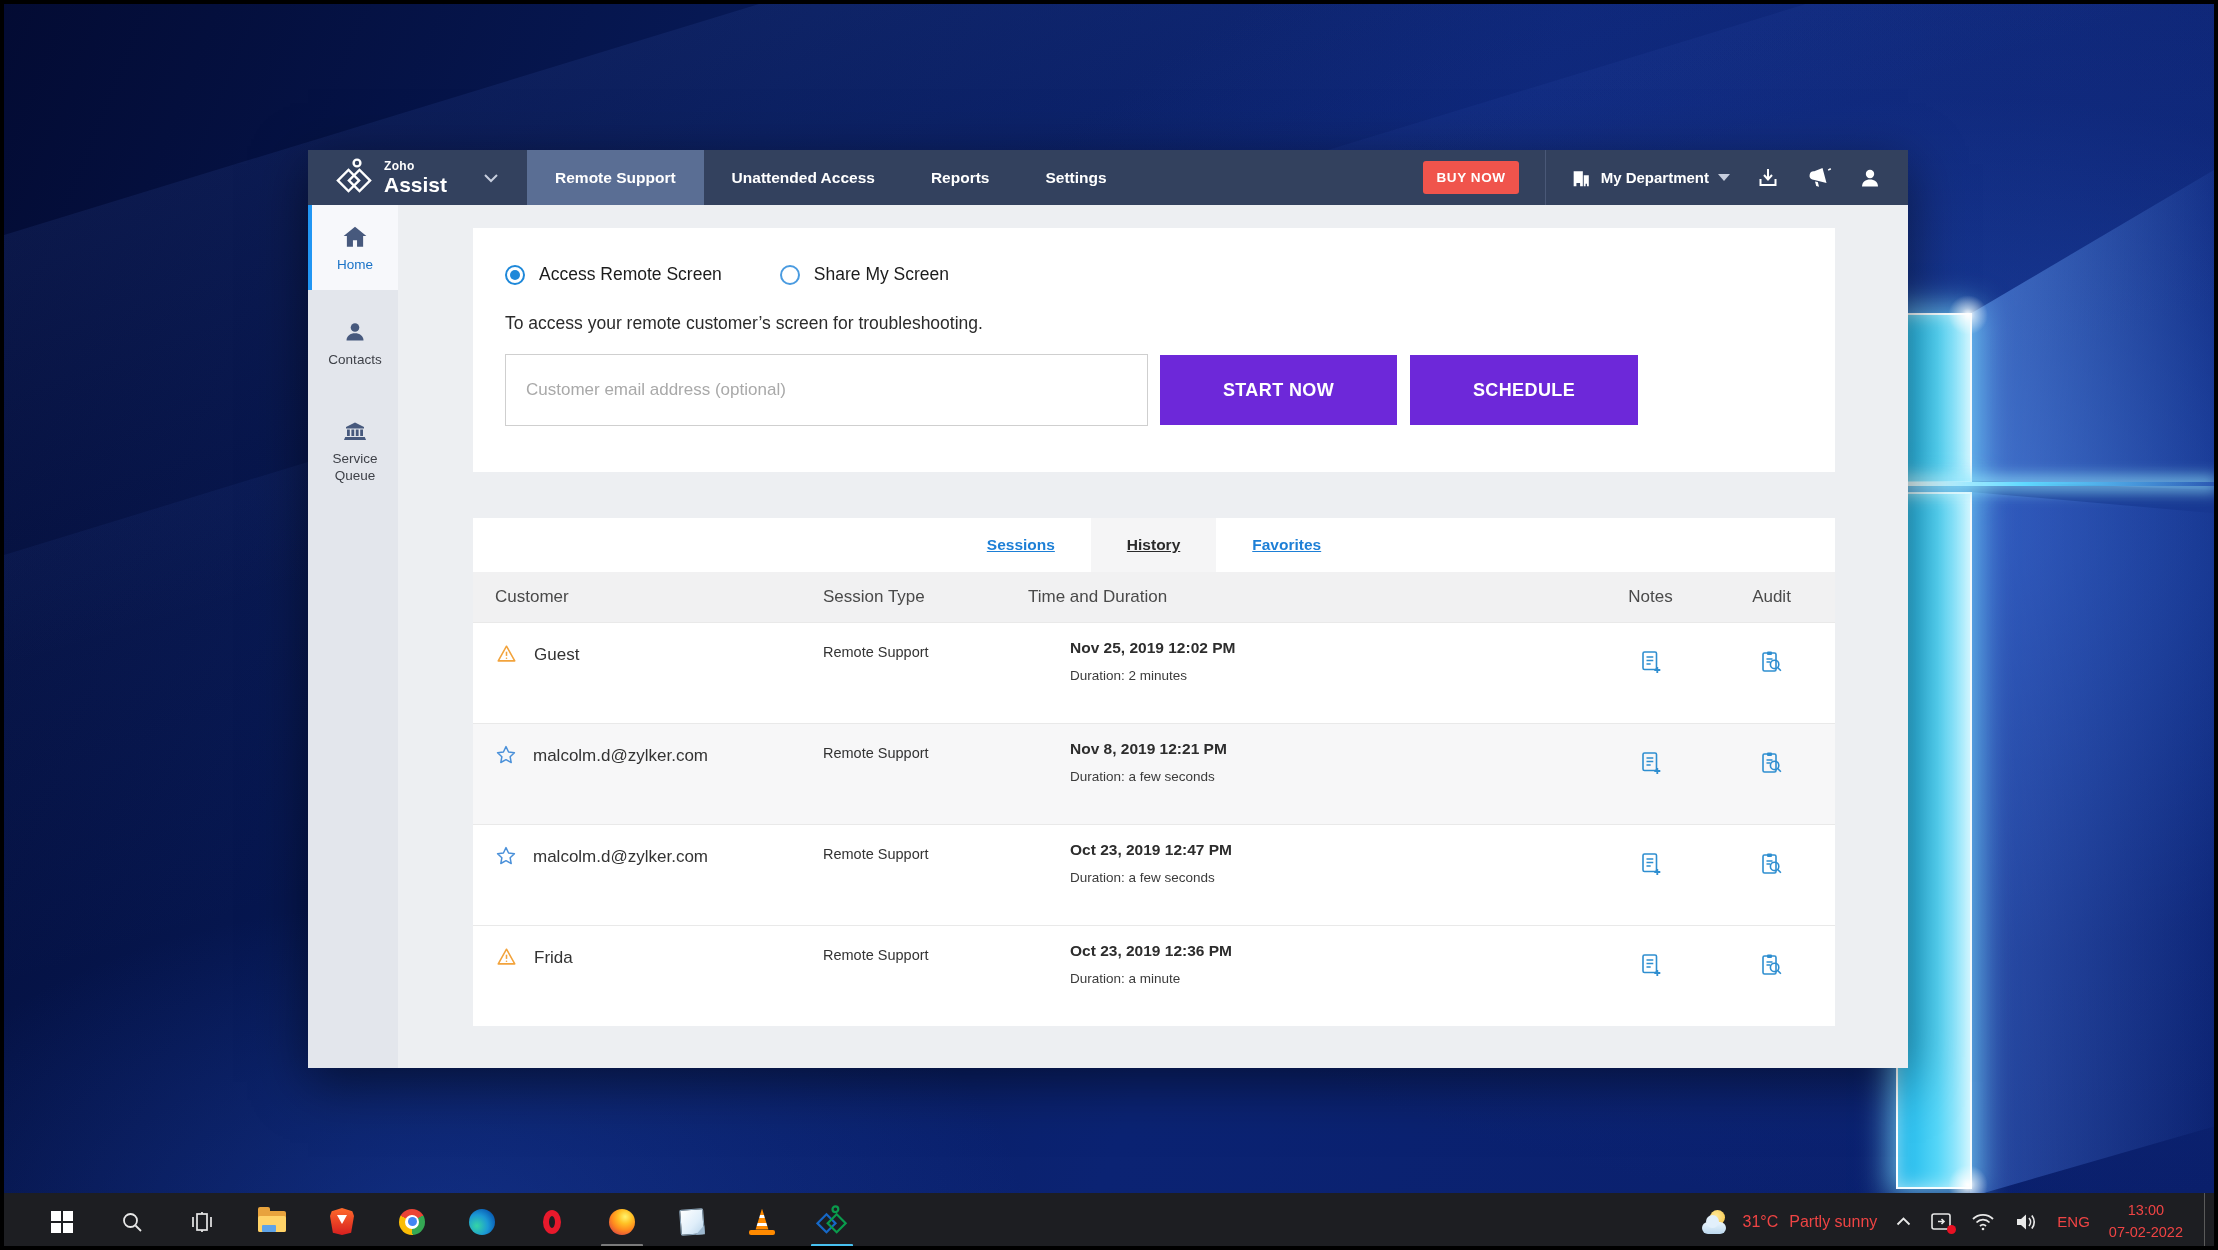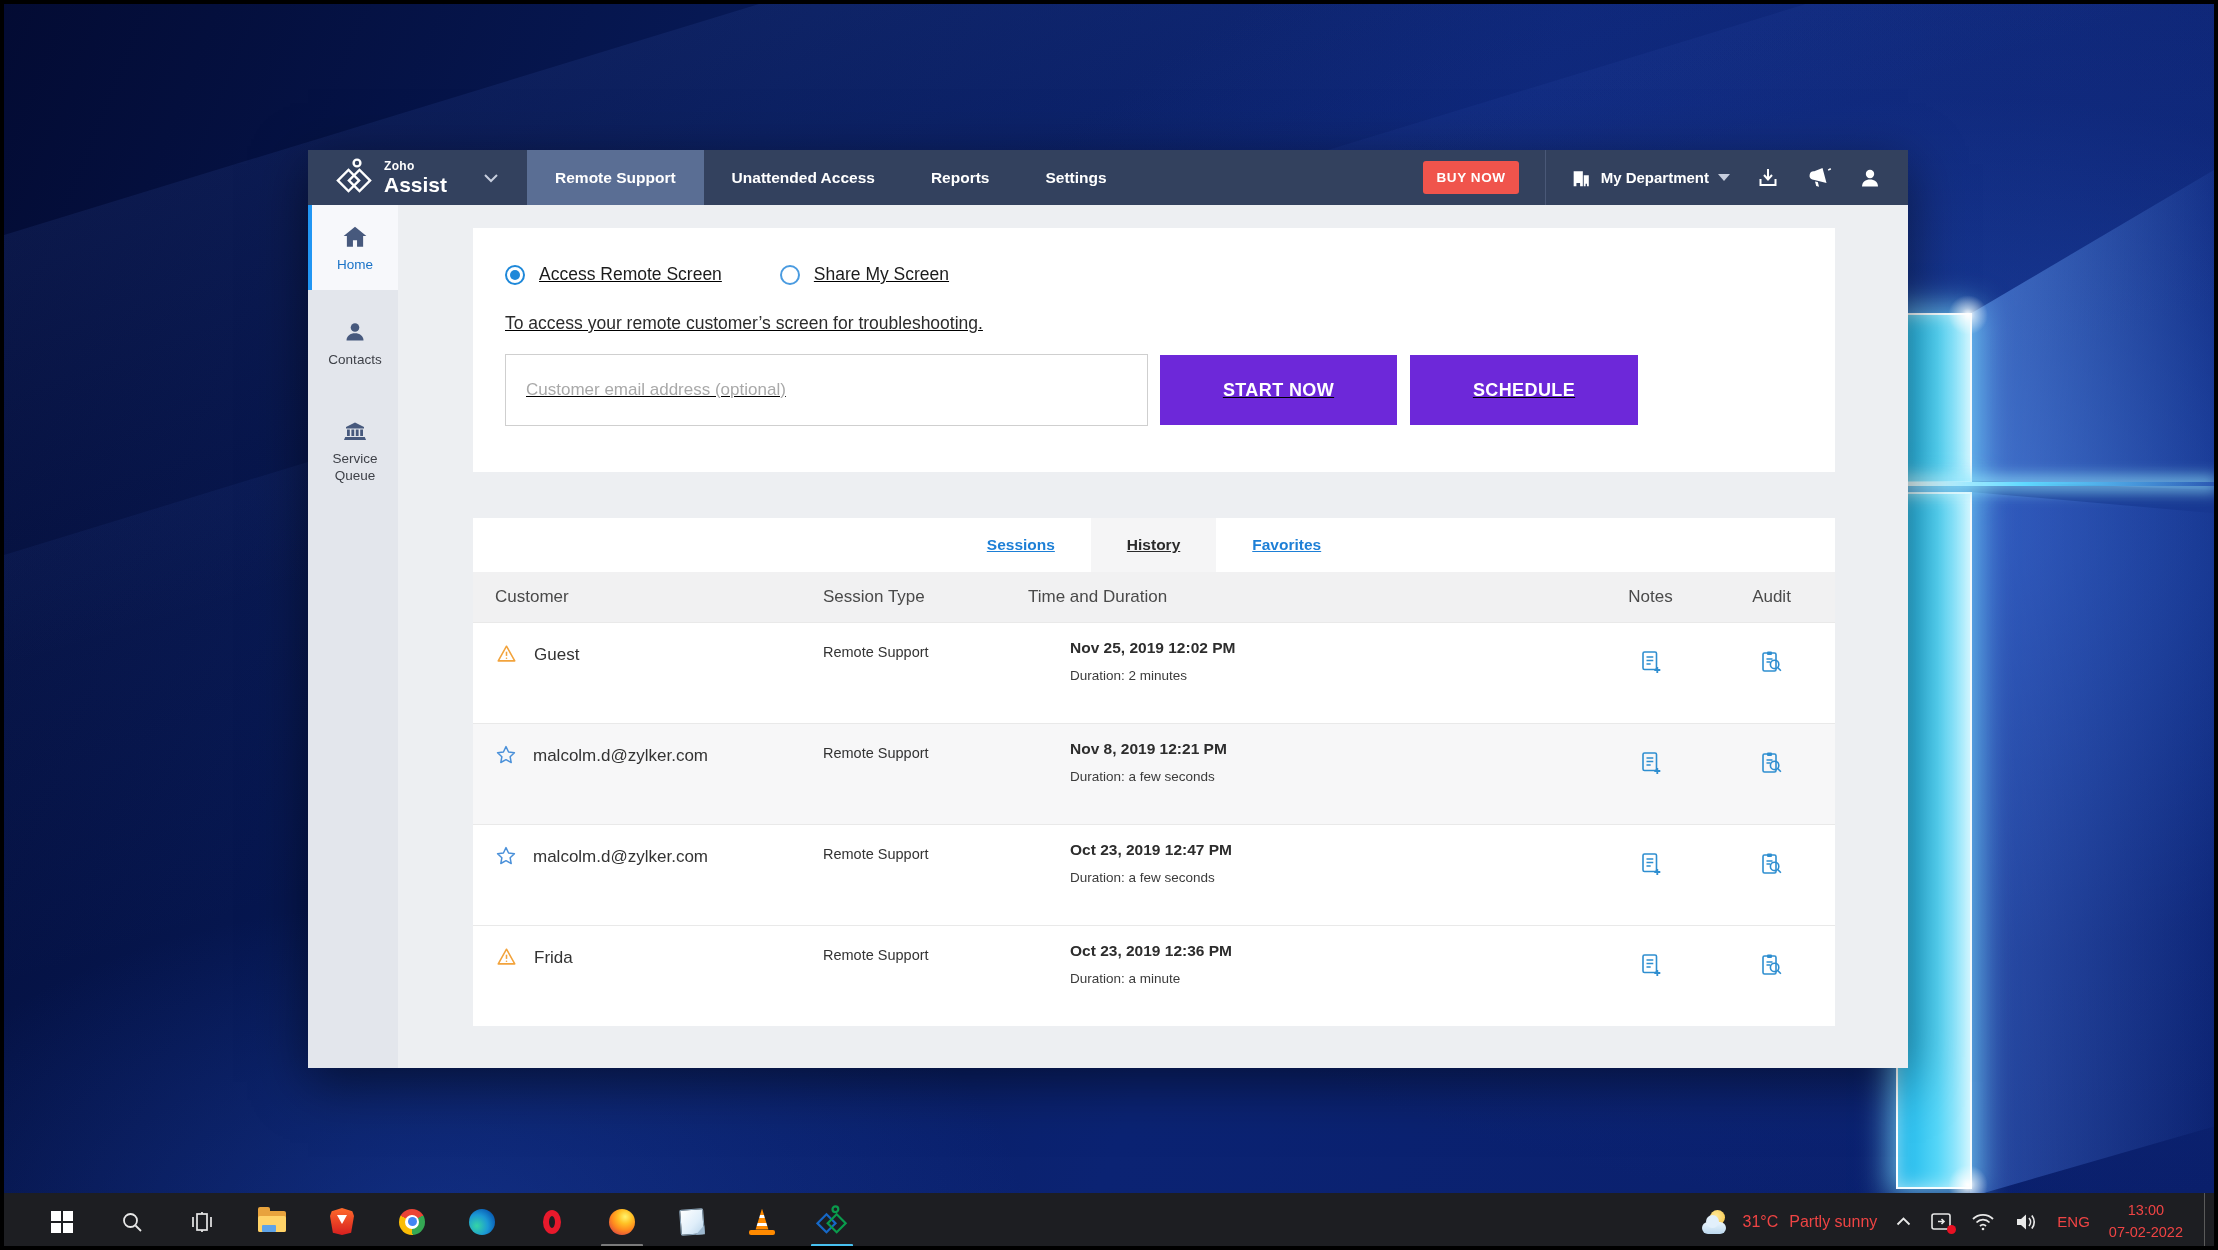--- a/index.html
+++ b/index.html
@@ -61,21 +61,21 @@
   .side-item{text-align:center;padding:16px 2px 12px;color:#3e4148;font-size:13.5px;cursor:pointer;border-left:4px solid transparent;}
   .side-item .s-ico{display:block;margin:0 auto 8px;}
   .side-item.active{background:#f7f8fb;border-left:4px solid #2196f3;padding-top:20px;padding-bottom:16px;}
   .side-item.active .s-label{color:#1a73c7;}
   .side-item.c2{margin-top:14px;} .side-item.c3{margin-top:22px;}
   .s-label{line-height:1.25;}
 
   
   .main{position:absolute;left:90px;top:55px;right:0;bottom:0;background:#edeff2;}
   .panel{position:absolute;left:75px;width:1362px;background:#fff;}
-  .panel1{top:23px;height:244px;text-decoration:underline;}
+  .panel1{top:23px;height:244px;}
   .radio-row{display:flex;align-items:center;gap:58px;padding:36px 0 0 32px;}
   .radio-group{display:flex;align-items:center;gap:14px;cursor:pointer;}
   .radio{width:20px;height:20px;border-radius:50%;box-sizing:border-box;position:relative;flex:none;}
   .radio.sel{border:2px solid #1e88d9;}
   .radio.sel::after{content:"";position:absolute;inset:3px;border-radius:50%;background:#1e88d9;}
   .radio.unsel{border:2px solid #4a9be0;}
   .radio-label{font-size:17.5px;color:#1c1c1c;}
   .desc{margin:28px 0 0 32px;font-size:17.5px;color:#2b2b2b;}
   .form-row{display:flex;margin:20px 0 0 32px;}
   .email-input{width:643px;height:72px;box-sizing:border-box;border:1px solid #cfcfcf;padding:0 20px;

